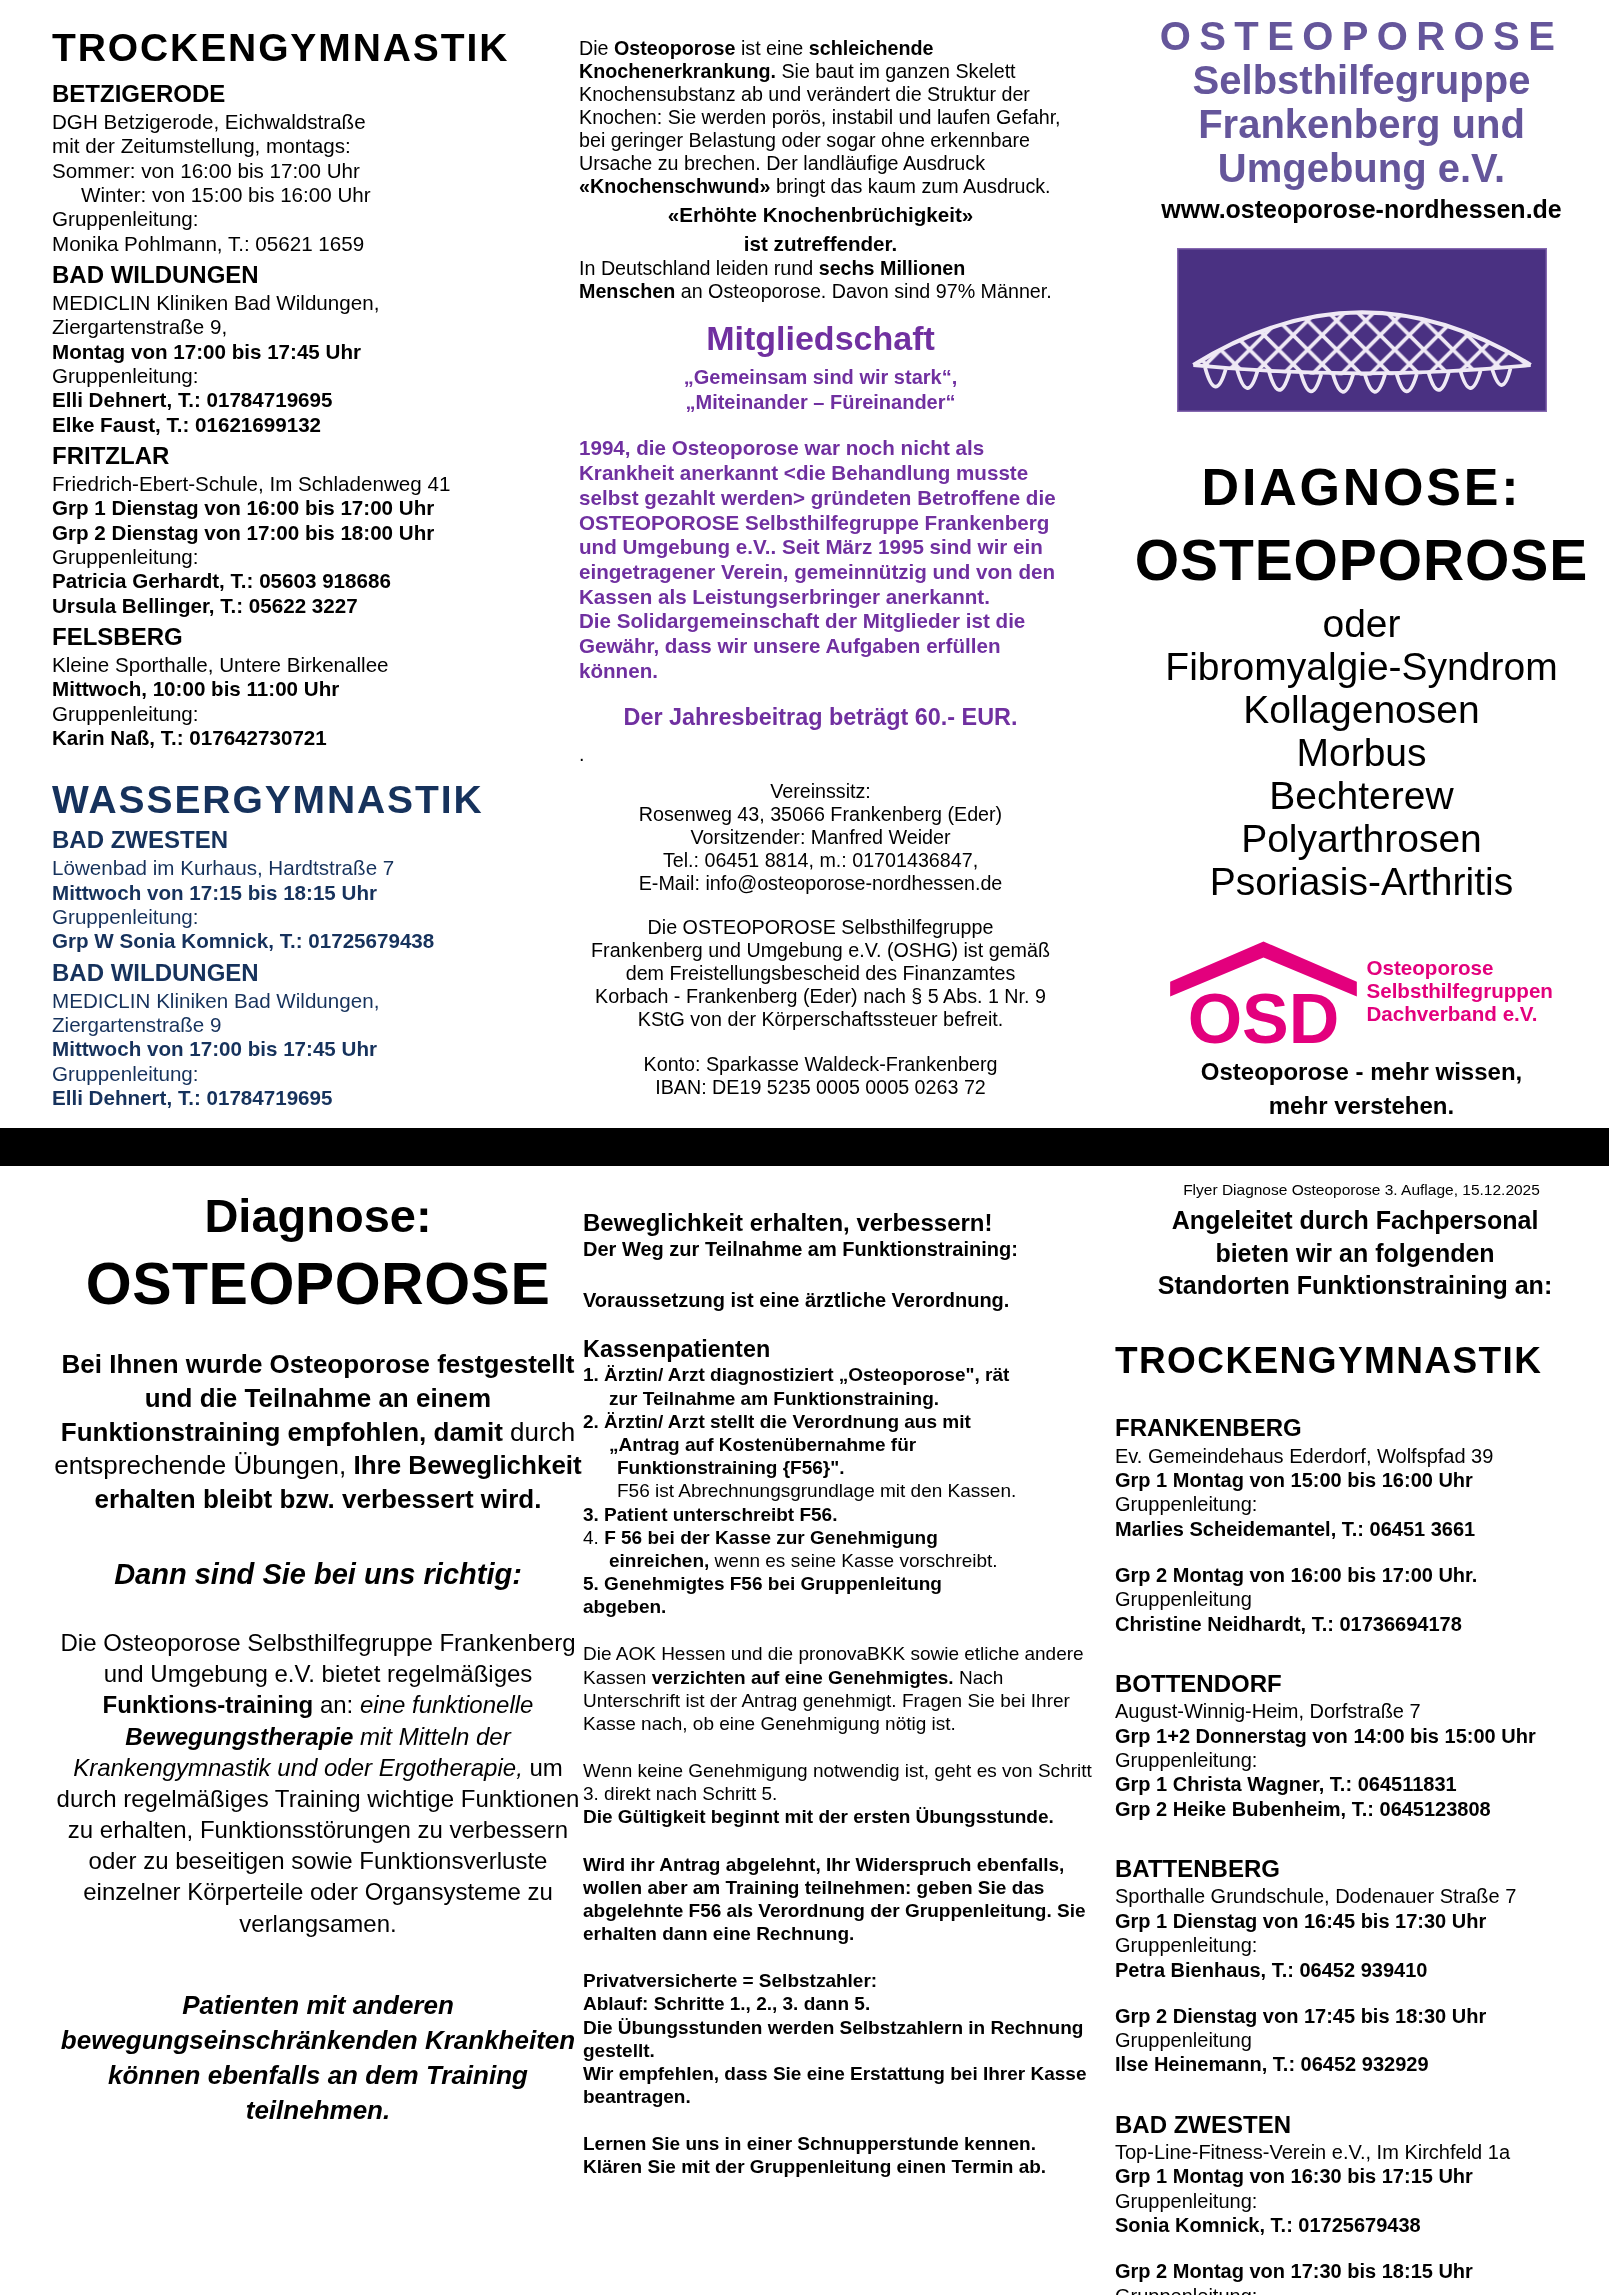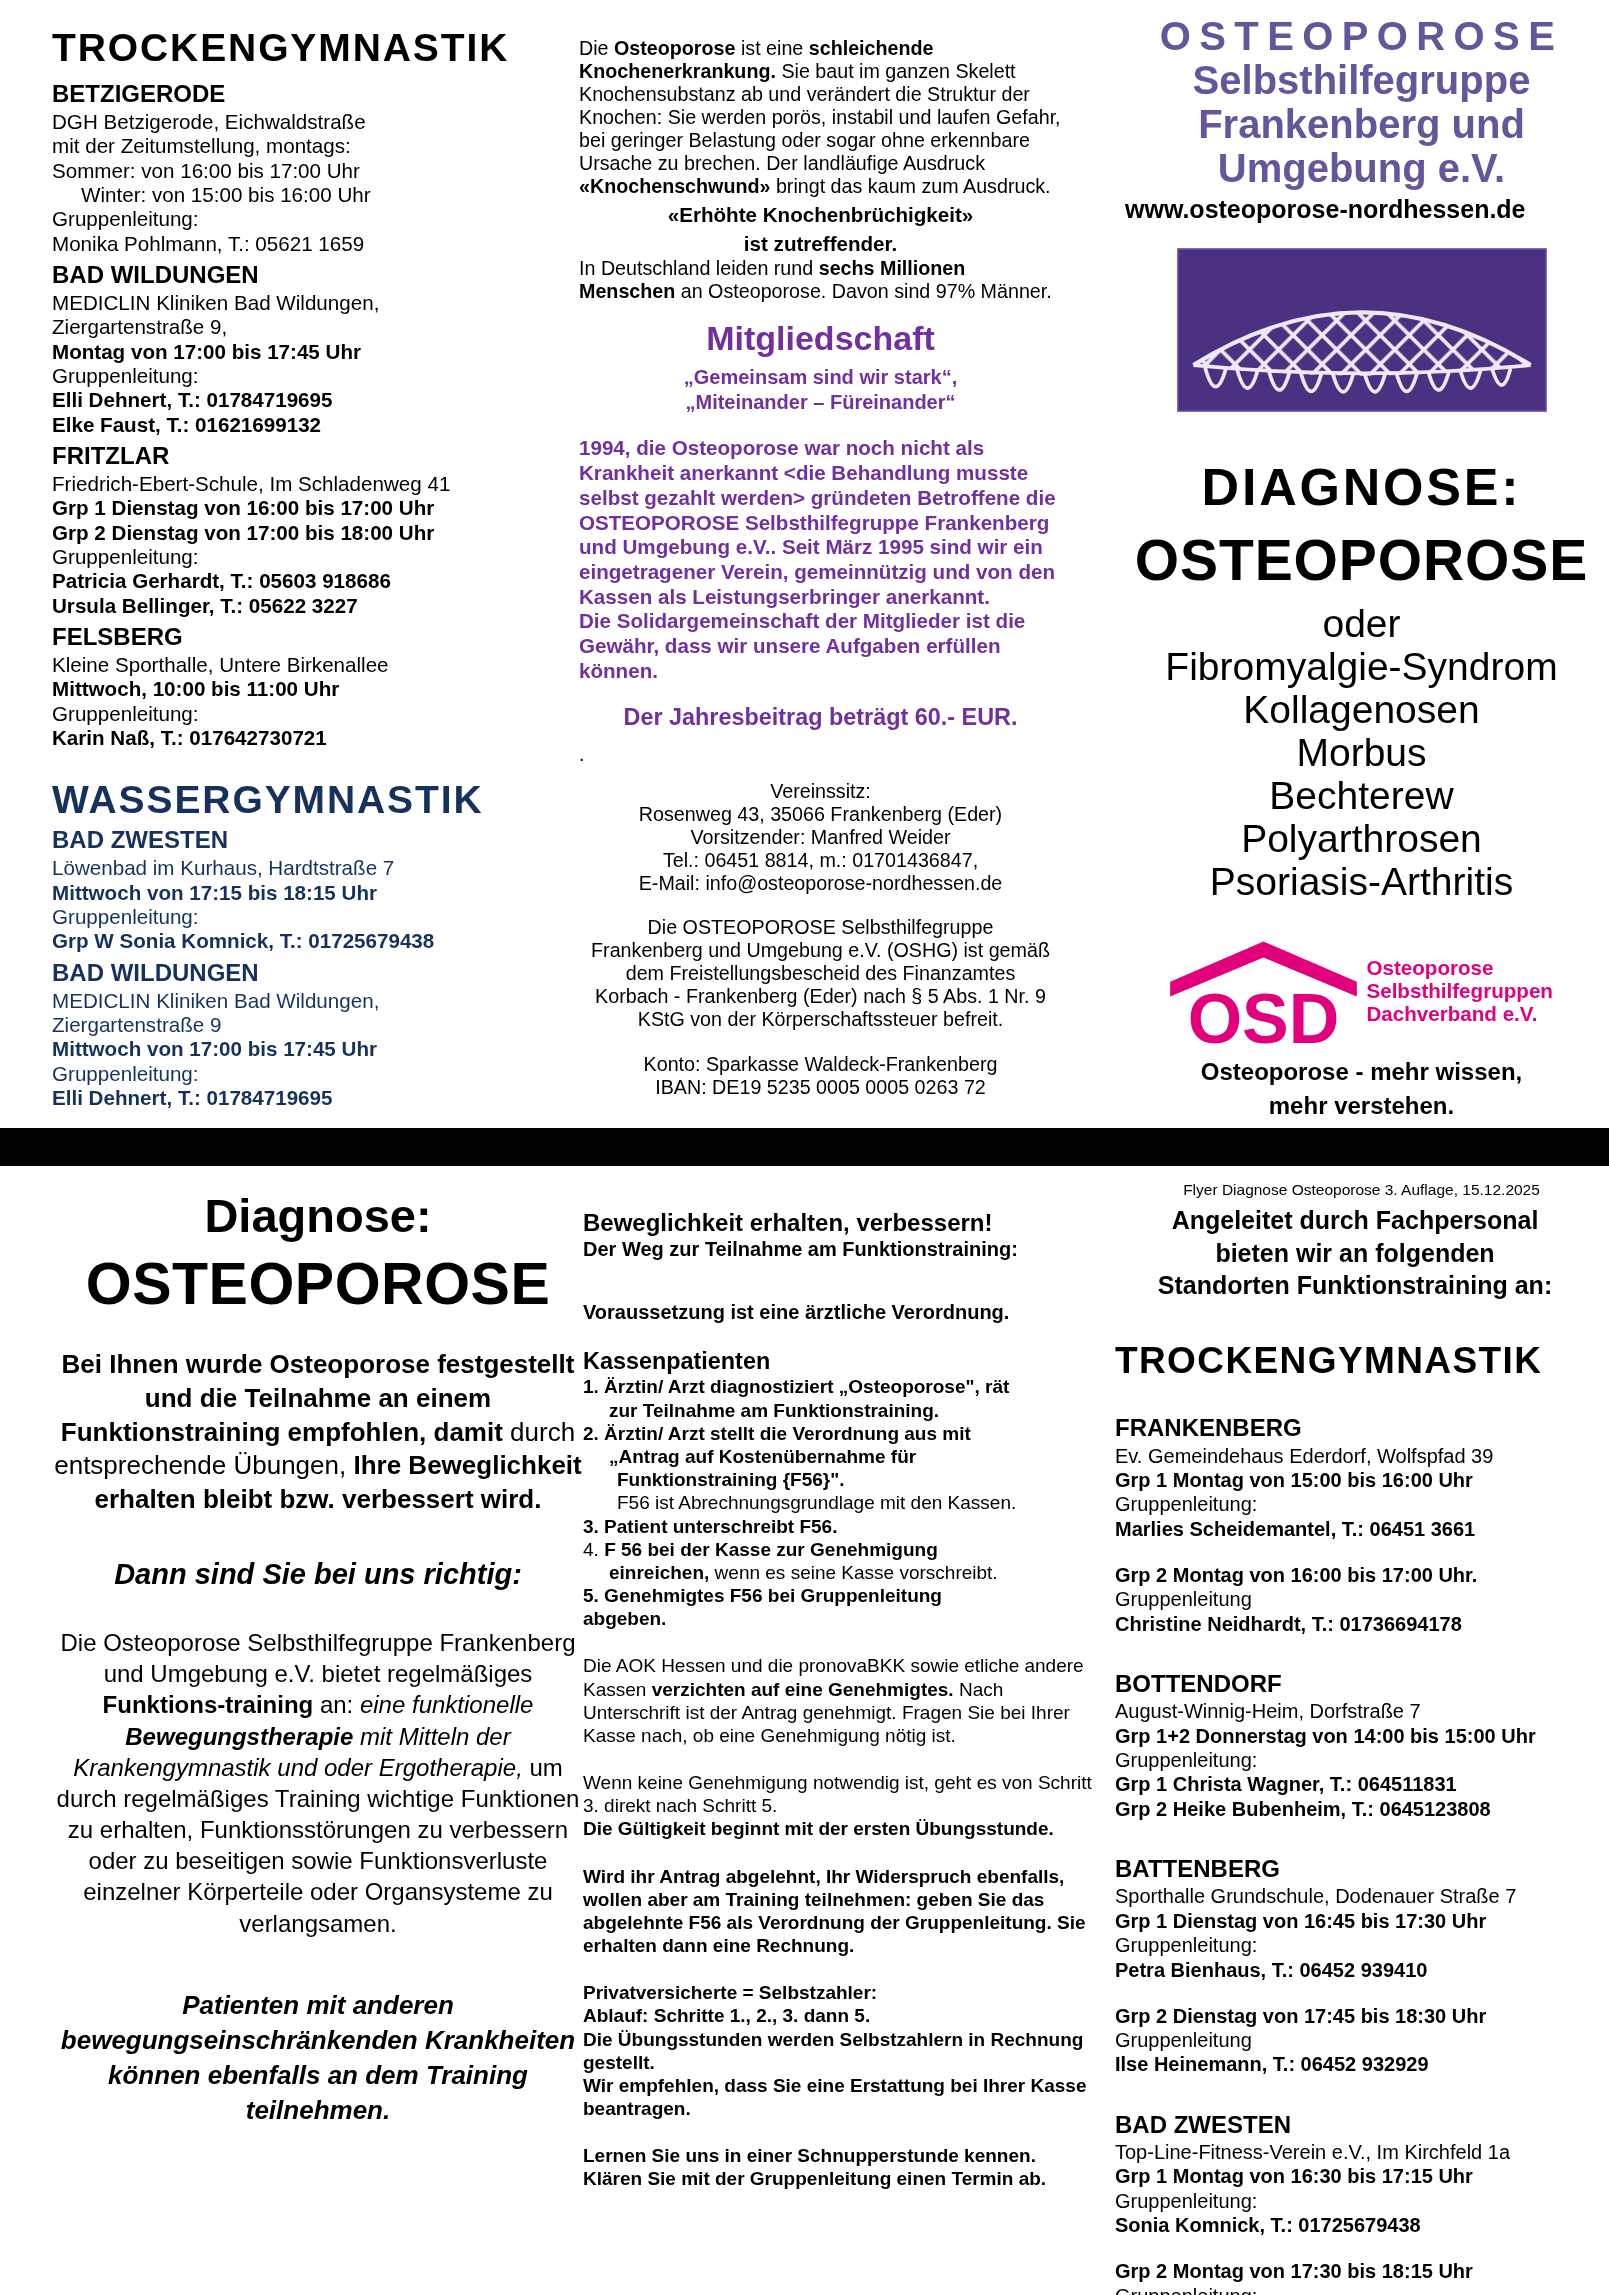--- a/index.html
+++ b/index.html
@@ -30,41 +30,41 @@
   .m-h{font-size:20.6px;font-weight:700;text-align:center;margin:3.7px 0 0;line-height:1.25;}
   .m-mit{font-size:34px;font-weight:700;text-align:center;margin:16px 0 6.6px;}
   .m-q{font-size:20px;font-weight:700;text-align:center;line-height:1.25;}
   .m-p3{font-size:20.6px;font-weight:700;line-height:1.2;margin:21.6px 0 0;}
   .m-beitrag{font-size:23.4px;font-weight:700;text-align:center;margin:20.6px 0 0;}
   .m-dot{font-size:19.7px;margin:12px 0 0;}
   .m-c{font-size:19.7px;text-align:center;line-height:1.17;margin:14px 0 0;}
 
   .rt1{font-size:40px;font-weight:700;text-align:center;letter-spacing:8.4px;line-height:1.1;margin:0;}
   .rt{font-size:40px;font-weight:700;text-align:center;line-height:1.1;margin:0;}
-  .rweb{font-size:25px;font-weight:700;margin-top:4.7px;}
+  .rweb{font-size:25px;font-weight:700;text-align:center;margin-top:4.7px;}
   .logo{display:block;margin:24px auto 0;}
   .diag{font-size:52px;font-weight:700;text-align:center;letter-spacing:2.8px;line-height:1;margin:49px 0 0;}
   .diag2{font-size:57px;font-weight:700;text-align:center;letter-spacing:0.9px;line-height:1;margin:19.7px 0 0;}
   .dis{font-size:39px;text-align:center;line-height:1.1;}
   .oder{margin-top:14px;}
   .osdwrap{display:flex;justify-content:center;align-items:center;gap:9.4px;margin-top:31px;}
   .osdtxt{color:#e3007d;font-weight:700;font-size:20.6px;line-height:1.12;}
   .mline{font-size:24px;font-weight:700;text-align:center;line-height:1.42;margin-top:8.4px;}
   .foot{font-size:15.5px;text-align:center;margin-top:24px;}
 
   .d1{font-size:47px;font-weight:700;text-align:center;margin:0;line-height:1;}
   .d2{font-size:59px;font-weight:700;text-align:center;margin:16px 0 0;line-height:1;letter-spacing:0.5px;}
   .blp{font-size:26px;line-height:1.3;text-align:center;margin-top:34px;}
   .dann{font-size:29px;text-align:center;margin-top:41px;}
   .blp2{font-size:24px;line-height:1.3;text-align:center;margin-top:36px;}
   .pat{font-size:26px;text-align:center;margin-top:49px;line-height:1.35;}
 
   .bm1{font-size:24px;font-weight:700;line-height:1.15;}
   .bm2{font-size:20px;font-weight:700;margin-top:1.9px;}
-  .bmv{font-size:20px;font-weight:700;margin-top:40px;}
+  .bmv{font-size:20px;font-weight:700;margin-top:28px;}
   .bmk{font-size:23.4px;font-weight:700;margin-top:24px;}
   .sln{font-size:19px;line-height:1.22;}
   .cont{padding-left:26px;}
   .cont2{padding-left:34px;}
   .bmp{font-size:19px;line-height:1.22;margin-top:24px;}
   .bmp .gilt{font-weight:700;}
 
   .bri{font-size:25px;font-weight:700;text-align:center;line-height:1.3;margin:0;}
   .brt{font-size:37px;font-weight:700;letter-spacing:1.4px;margin:40px 0 0;line-height:1.05;}
   .brh{font-size:24px;font-weight:700;margin:35px 0 1.9px;line-height:1.1;}

